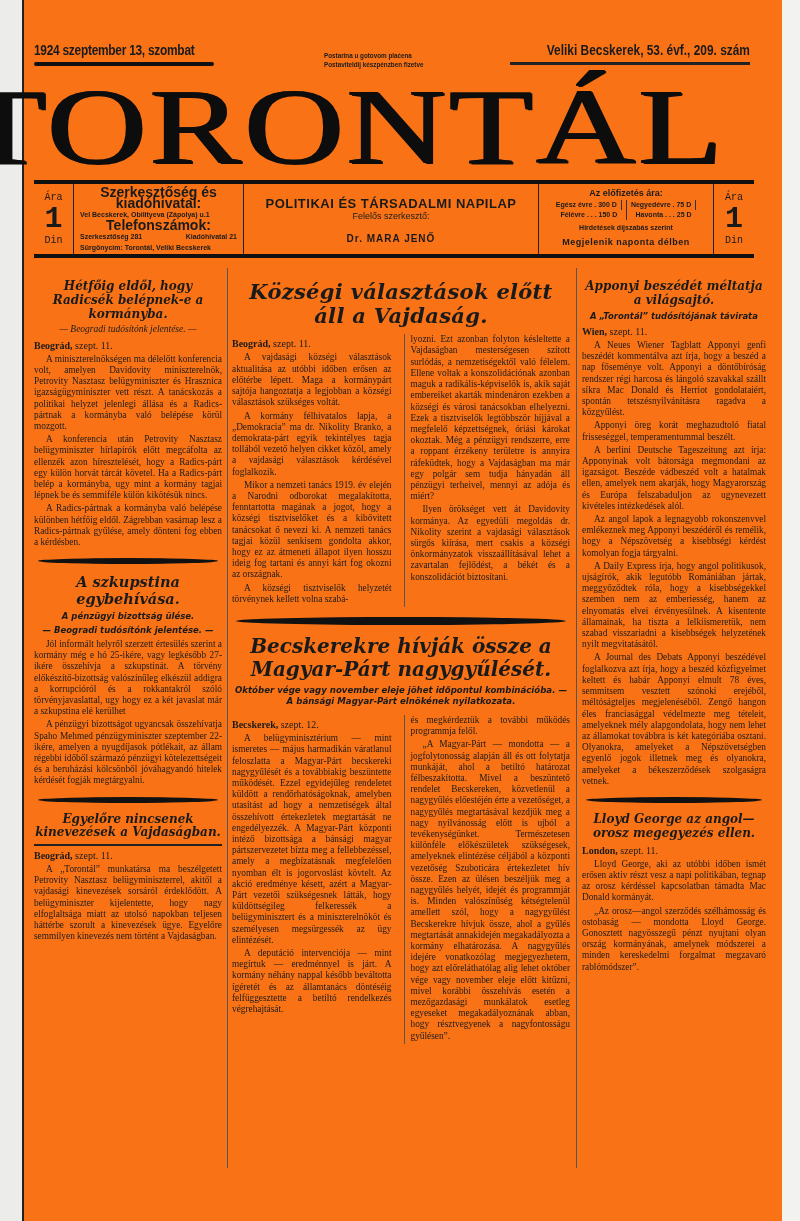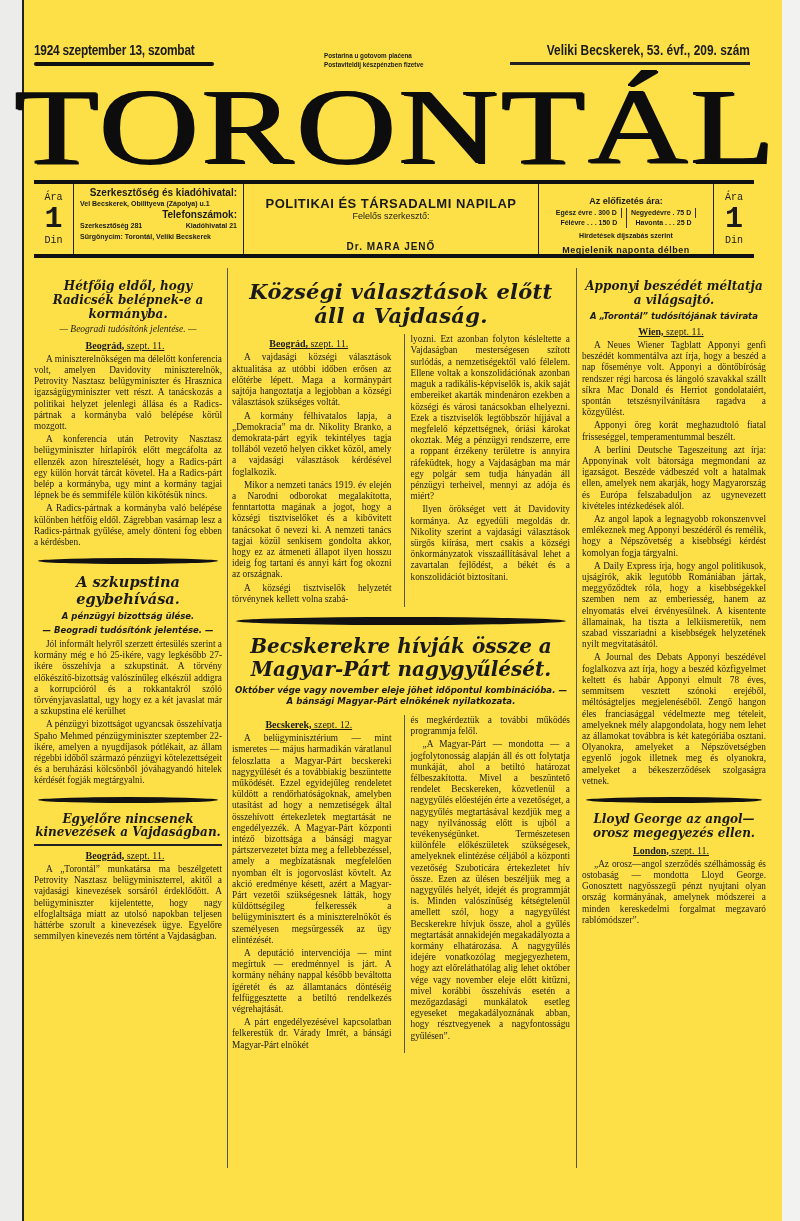--- a/index.html
+++ b/index.html
@@ -1,68 +1,68 @@
 <!DOCTYPE html>
 <html><head>
 <meta charset="utf-8">
 <style>
   * { box-sizing: border-box; margin: 0; padding: 0; }
   html, body { width: 800px; height: 1221px; background: #f2f2f0; overflow: hidden; }
   body { font-family: "DejaVu Serif", serif; color: #1a1a1a; position: relative; }
-  .page { position: absolute; left: 22px; top: 0; width: 760px; height: 1221px; background: #fde047; border-left: 2px solid #222; }
+  .page { position: absolute; left: 22px; top: 0; width: 760px; height: 1221px; background: #f97316; border-left: 2px solid #222; }
   .edge-mark { position: absolute; left: 0; top: 0; width: 22px; height: 1221px; background: #ececea; }
 
   
   .topline { position: absolute; top: 42px; left: 10px; right: 10px; height: 28px; }
   .topline .date { position: absolute; left: 0; top: 0; font-family: "Liberation Sans", sans-serif; font-weight: bold; font-size: 14px; letter-spacing: -0.3px; transform: scaleX(0.85); transform-origin: left; }
   .topline .date-rule { position: absolute; left: 0; top: 20px; width: 180px; height: 4px; background: #111; border-radius: 2px; }
   .topline .postage { position: absolute; left: 290px; top: 9px; font-family: "Liberation Sans", sans-serif; font-weight: bold; font-size: 7px; line-height: 9px; transform: scaleX(0.9); transform-origin: left; }
   .topline .issue { position: absolute; right: 22px; top: 0; font-family: "Liberation Sans", sans-serif; font-weight: bold; font-size: 14px; transform: scaleX(0.85); transform-origin: right; white-space: nowrap; }
   .topline .issue-rule { position: absolute; right: 22px; top: 20px; width: 240px; height: 3px; background: #222; }
 
   
-  .masthead { position: absolute; top: 72px; left: 22px; width: 700px; height: 110px; text-align: center; }
+  .masthead { position: absolute; top: 72px; left: 22px; width: 700px; height: 110px; }
   .masthead .title { font-family: "Liberation Serif", serif; font-size: 108px; line-height: 110px; letter-spacing: 2px; color: #0d0d0d; transform: scaleX(1.28); transform-origin: center; display: inline-block; font-weight: normal; text-shadow: 1px 1px 0 #0d0d0d, -1px 0 0 #0d0d0d; }
 
   
   .band { position: absolute; top: 180px; left: 10px; right: 28px; height: 78px; border-top: 4px solid #111; border-bottom: 4px solid #111; display: flex; }
   .band .cell { border-right: 1.5px solid #222; height: 100%; }
   .price-box { width: 40px; text-align: center; font-family: Liberation Mono, monospace; padding-top: 8px; }
   .price-box .p-label { font-size: 10px; }
   .price-box .p-num { font-size: 30px; line-height: 32px; font-weight: bold; }
   .price-box .p-cur { font-size: 10px; }
   .contact { width: 170px; padding: 3px 6px; font-family: "Liberation Sans", sans-serif; font-weight: bold; font-size: 7px; line-height: 11px; }
-  .contact .big { font-size: 10px; text-align: right; }
+  .contact .big { font-size: 14px; text-align: center; }
   .contact .row { display: flex; justify-content: space-between; }
   .center-box { flex: 1; text-align: center; font-family: "Liberation Sans", sans-serif; padding-top: 12px; }
   .center-box .subtitle { font-weight: bold; font-size: 13px; letter-spacing: 0.5px; }
   .center-box .editor-lbl { font-size: 9px; margin-top: 0; }
-  .center-box .editor { font-size: 10px; font-weight: bold; margin-top: 20px; letter-spacing: 1px; }
-  .sub-box { width: 175px; padding: 12px 6px; text-align: center; font-family: "Liberation Sans", sans-serif; font-weight: bold; font-size: 7px; line-height: 10px; }
+  .center-box .editor { font-size: 10px; font-weight: bold; margin-top: 12px; letter-spacing: 1px; }
+  .sub-box { width: 175px; padding: 4px 6px; text-align: center; font-family: "Liberation Sans", sans-serif; font-weight: bold; font-size: 7px; line-height: 10px; }
   .sub-box .sub-title { font-size: 9px; margin-bottom: 2px; }
   .sub-box .sub-grid { display: flex; justify-content: center; gap: 4px; }
   .sub-box .sub-grid div:first-child { border-right: 1px solid #333; padding-right: 4px; }
   .sub-box .daily { font-size: 9px; margin-top: 4px; letter-spacing: 0.5px; }
   .band .cell:last-child { border-right: none; }
 
   
   .col { position: absolute; top: 280px; font-family: "Liberation Serif", serif; font-size: 9.3px; line-height: 11.2px; text-align: justify; }
   .col-left { left: 10px; width: 188px; }
   .col-mid { left: 208px; width: 338px; }
   .col-right { left: 558px; width: 184px; }
   .vrule { position: absolute; top: 268px; width: 1px; background: #555; height: 900px; }
 
   h2.head { font-family: "DejaVu Serif", serif; font-style: italic; font-weight: bold; text-align: center; line-height: 1.15; }
   .h-small { font-size: 12px; }
   .h-med { font-size: 14.5px; }
   .h-big { font-size: 21px; letter-spacing: 0.3px; }
   .h-bigger { font-size: 20px; }
   .kicker { font-style: italic; text-align: center; font-size: 9.5px; margin: 3px 0; }
   .kicker.bold { font-weight: bold; font-family: "DejaVu Sans", sans-serif; font-size: 8.5px; }
-  .dateline { text-align: center; margin: 4px 6px 3px 0; font-size: 10px; text-decoration: underline; }
+  .dateline { text-align: left; margin: 4px 6px 3px 0; font-size: 10px; }
   .dateline b { font-weight: bold; }
   p.body { text-indent: 12px; margin-bottom: 2px; }
   .rule-thick { height: 6px; background: #111; border-radius: 50%; margin: 10px 4px; }
   .rule-thin { height: 1.5px; background: #222; margin: 4px 0; }
 
   .two-col { display: flex; gap: 12px; }
   .two-col > div { flex: 1; }
   .two-col > div + div { border-left: 1px solid #555; padding-left: 6px; }
   .lead-bold { font-weight: bold; font-style: italic; font-family: "DejaVu Sans", sans-serif; font-size: 8.6px; line-height: 11px; text-align: center; margin: 4px 0 8px; }
 </style>
@@ -178,21 +178,20 @@
     </article>
     <div class="rule-thick" style="height:8px"></div>
     <article>
       <h2 class="head h-bigger">Becskerekre hívják össze a Magyar-Párt nagygyűlését.</h2>
       <div class="lead-bold">Október vége vagy november eleje jöhet időpontul kombinációba. — A bánsági Magyar-Párt elnökének nyilatkozata.</div>
       <div class="two-col">
         <div>
           <div class="dateline"><b>Becskerek,</b> <span>szept. 12.</span></div>
           <p class="body">A belügyminisztérium — mint ismeretes — május harmadikán váratlanul feloszlatta a Magyar-Párt becskereki nagygyűlését és a továbbiakig beszüntette működését. Ezzel egyidejűleg rendeletet küldött a rendőrhatóságoknak, amelyben utasítást ad hogy a nemzetiségek által összehívott értekezletek megtartását ne engedélyezzék. A Magyar-Párt központi intéző bizottsága a bánsági magyar pártszervezetet bízta meg a fellebbezéssel, amely a megbízatásnak megfelelően nyomban élt is jogorvoslást kövtelt. Az akció eredménye késett, azért a Magyar-Párt vezetői szükségesnek látták, hogy küldöttségileg felkeressék a belügyminisztert és a miniszterelnököt és személyesen megsürgessék az ügy elintézését.</p>
           <p class="body">A deputáció intervenciója — mint megírtuk — eredménnyel is járt. A kormány néhány nappal később beváltotta ígéretét és az államtanács döntéséig felfüggesztette a betiltó rendelkezés végrehajtását.</p>
-          <p class="body">A párt engedélyezésével kapcsolatban felkerestük dr. Várady Imrét, a bánsági Magyar-Párt elnökét</p>
         </div>
         <div>
           <p class="body" style="text-indent:0">és megkérdeztük a további működés programmja felől.</p>
           <p class="body">„A Magyar-Párt — mondotta — a jogfolytonosság alapján áll és ott folytatja munkáját, ahol a betiltó határozat félbeszakította. Mivel a beszüntető rendelet Becskereken, közvetlenül a nagygyűlés előestéjén érte a vezetőséget, a nagygyűlés megtartásával kezdjük meg a nagy nyilvánosság előtt is ujból a tevékenységünket. Természetesen különféle előkészületek szükségesek, amelyeknek elintézése céljából a központi vezetőség Szuboticára értekezletet hív össze. Ezen az ülésen beszéljük meg a nagygyűlés helyét, idejét és programmját is. Minden valószínűség kétségtelenül amellett szól, hogy a nagygyűlést Becskerekre hívjuk össze, ahol a gyűlés megtartását annakidején megakadályozta a kormány elhatározása. A nagygyűlés idejére vonatkozólag megjegyezhetem, hogy azt előreláthatólag alig lehet október vége vagy november eleje előtt kitűzni, mivel korábbi összehívás esetén a mezőgazdasági munkálatok esetleg egyeseket megakadályoznának abban, hogy résztvegyenek a nagyfontosságu gyűlésen”.</p>
         </div>
       </div>
     </article>
   </div>
 
   <div class="col col-right">
@@ -204,17 +203,18 @@
       <p class="body">Apponyi öreg korát meghazudtoló fiatal frisseséggel, temperamentummal beszélt.</p>
       <p class="body">A berlini Deutsche Tageszeitung azt írja: Apponyinak volt bátorsága megmondani az igazságot. Beszéde vádbeszéd volt a hatalmak ellen, amelyek nem akarják, hogy Magyarország és Európa felszabaduljon az ugynevezett kivételes intézkedések alól.</p>
       <p class="body">Az angol lapok a legnagyobb rokonszenvvel emlékeznek meg Apponyi beszédéről és remélik, hogy a Népszövetség a kisebbségi kérdést komolyan fogja tárgyalni.</p>
       <p class="body">A Daily Express írja, hogy angol politikusok, ujságírók, akik legutóbb Romániában jártak, meggyőződtek róla, hogy a kisebbségekkel szemben nem az emberiesség, hanem az elnyomatás elvei érvényesülnek. A kisentente államainak, ha tiszta a lelkiismeretük, nem szabad visszariadni a kisebbségek helyzetének nyilt megvitatásától.</p>
       <p class="body">A Journal des Debats Apponyi beszédével foglalkozva azt írja, hogy a beszéd közfigyelmet keltett és habár Apponyi elmult 78 éves, semmitsem vesztett szónoki erejéből, méltóságteljes megjelenéséből. Zengő hangon éles franciasággal védelmezte meg tételeit, amelyeknek mély alapgondolata, hogy nem lehet az államokat továbbra is két kategóriába osztani. Olyanokra, amelyeket a Népszövetségben egyenlő jogok illetnek meg és olyanokra, amelyeket a békeszerződések szolgaságra vetnek.</p>
     </article>
     <div class="rule-thick"></div>
     <article>
       <h2 class="head h-small">Lloyd George az angol—orosz megegyezés ellen.</h2>
       <div class="dateline"><b>London,</b> <span>szept. 11.</span></div>
+      <p class="body">Lloyd George, aki az utóbbi időben ismét erősen aktiv részt vesz a napi politikában, tegnap az orosz kérdéssel kapcsolatban támadta Mac Donald kormányát.</p>
       <p class="body">„Az orosz—angol szerződés szélhámosság és ostobaság — mondotta Lloyd George. Gonosztett nagyösszegű pénzt nyujtani olyan ország kormányának, amelynek módszerei a minden kereskedelmi forgalmat megzavaró rablómódszer”.</p>
     </article>
   </div>
 
 </div>
 
 </body></html>

